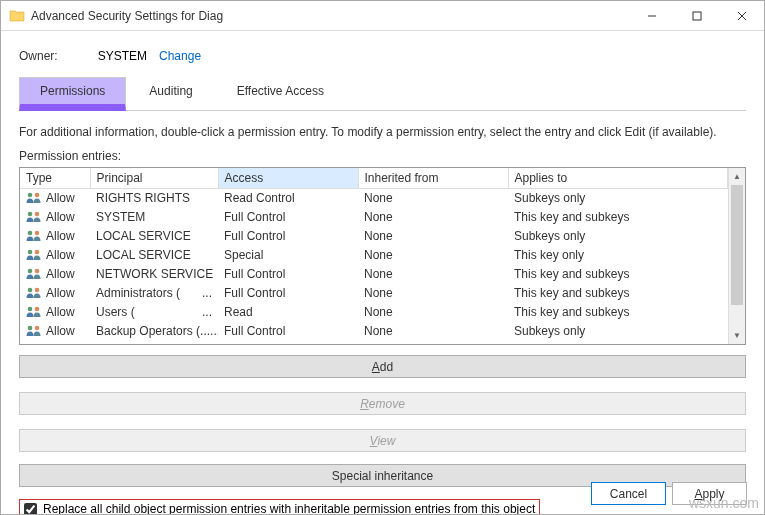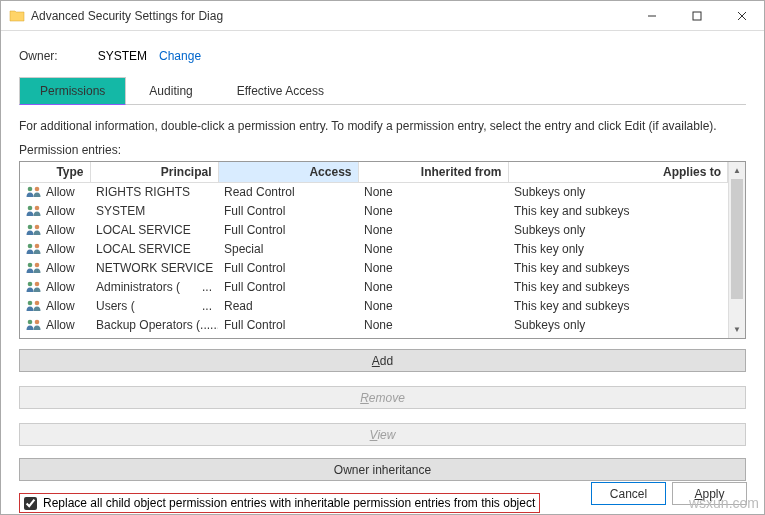--- a/index.html
+++ b/index.html
@@ -54,22 +54,22 @@
     color: #333;
     background: #fff;
     position: relative;
   }
   .tab.inactive {
     border-color: transparent;
     background: transparent;
     color: #333;
   }
   .tab.active {
-    background: #14b8a6;
-    border-bottom: 1px solid #8b5cf6;
+    background: #c4b5fd;
+    border-bottom: 7px solid #8b5cf6;
     margin-bottom: -1px;
   }
   .info-text {
     margin: 14px 0 10px 0;
     color: #333;
   }
   .entries-label { margin-bottom: 4px; color: #333; }
   .table-wrap {
     border: 1px solid #999;
     height: 178px;
@@ -86,22 +86,22 @@
   }
   .scroll-arrow { height: 17px; display:flex; align-items:center; justify-content:center; color:#666; font-size:8px;}
   .scroll-track { flex:1; position: relative; }
   .scroll-thumb { position:absolute; left:2px; right:2px; top:0; height:120px; background:#ccc; }
   table {
     width: calc(100% - 17px);
     border-collapse: collapse;
     table-layout: fixed;
   }
   thead th {
-    text-align: right;
-    font-weight: bold;
+    text-align: left;
+    font-weight: normal;
     padding: 3px 6px;
     border-right: 1px solid #ddd;
     border-bottom: 1px solid #ddd;
     background: #fff;
     color: #333;
     white-space: nowrap;
   }
   thead th.sorted {
     background: #d9ecff;
   }
@@ -440,21 +440,21 @@
       </div>
     <div class="btn disabled">
         <span><span class="u">R</span><span>emove</span></span>
       </div>
     <div class="btn disabled">
         <span><span class="u">V</span><span>iew</span></span>
       </div>
   </div>
 
   <div class="btn-row" style="margin-top:12px;">
-    <div class="btn" style="min-width:auto;">Owner inheritance</div>
+    <div class="btn" style="min-width:auto;">Special inheritance</div>
   </div>
 
   <label class="check-row">
     <input type="checkbox" checked="" style="">
     <span>Replace all child object permission entries with inheritable permission entries from this object</span>
   </label>
 
 </div>
 
 <div class="bottom-bar">

